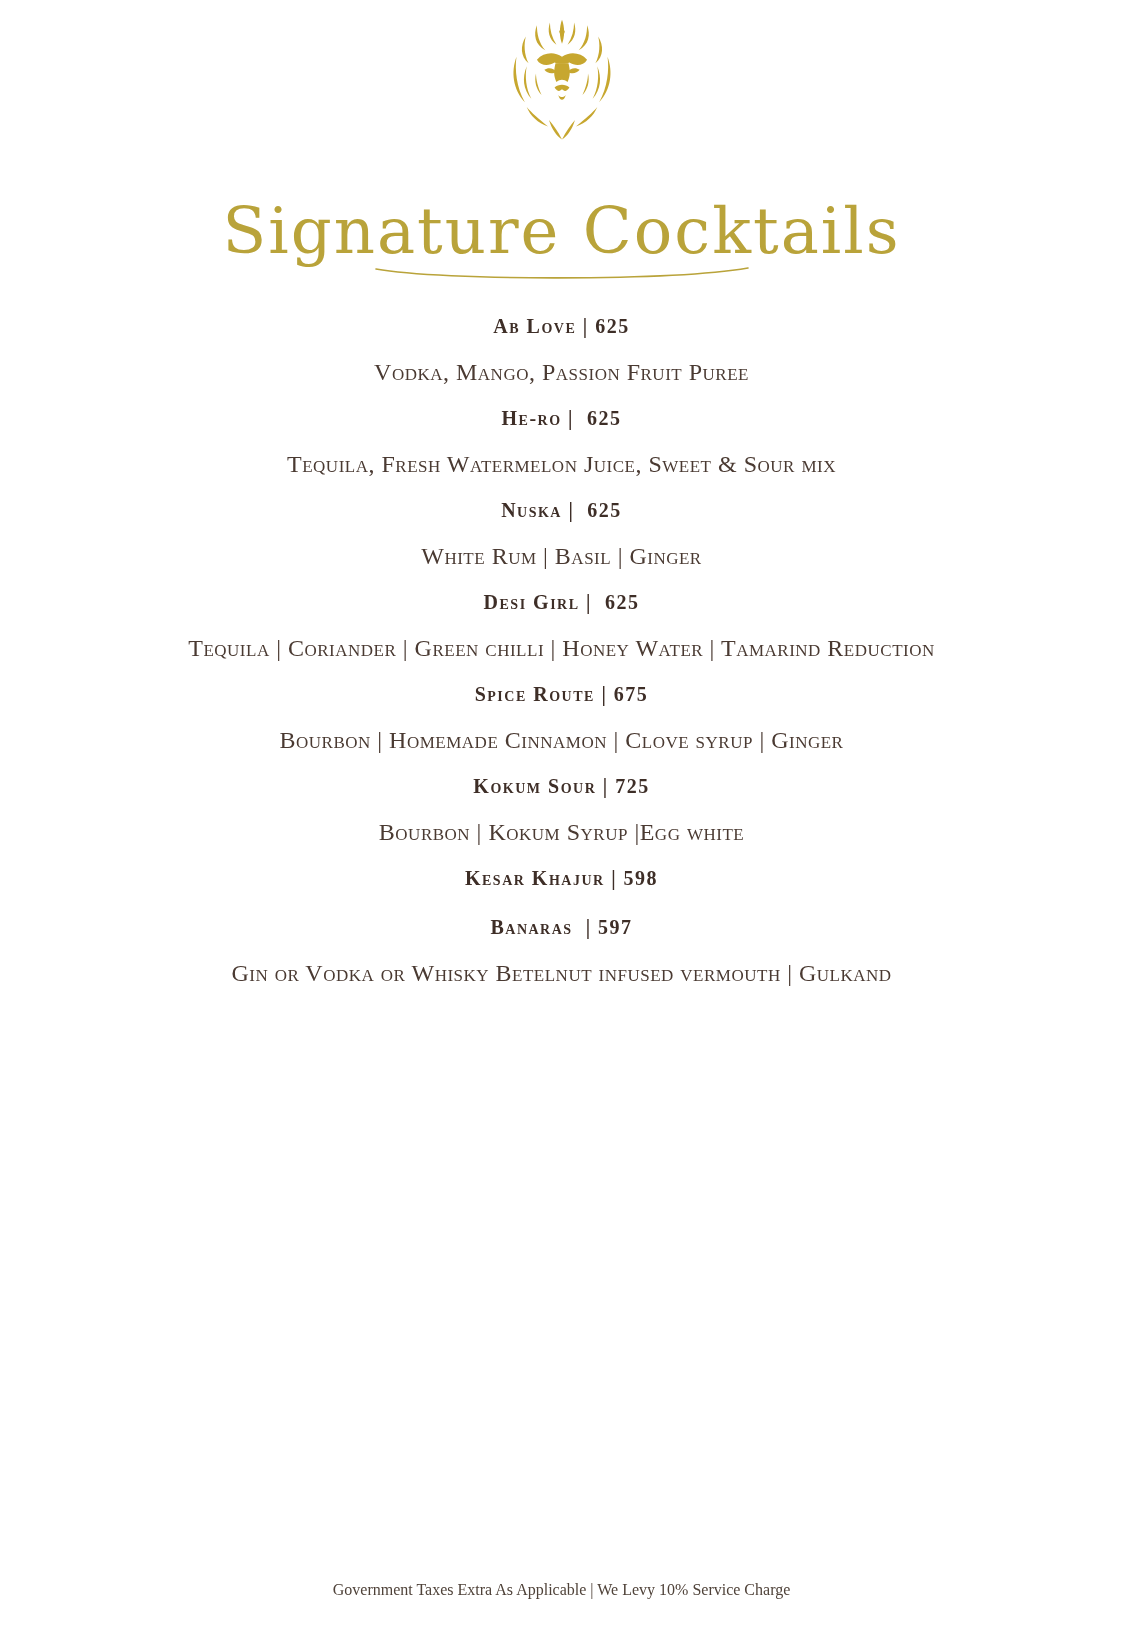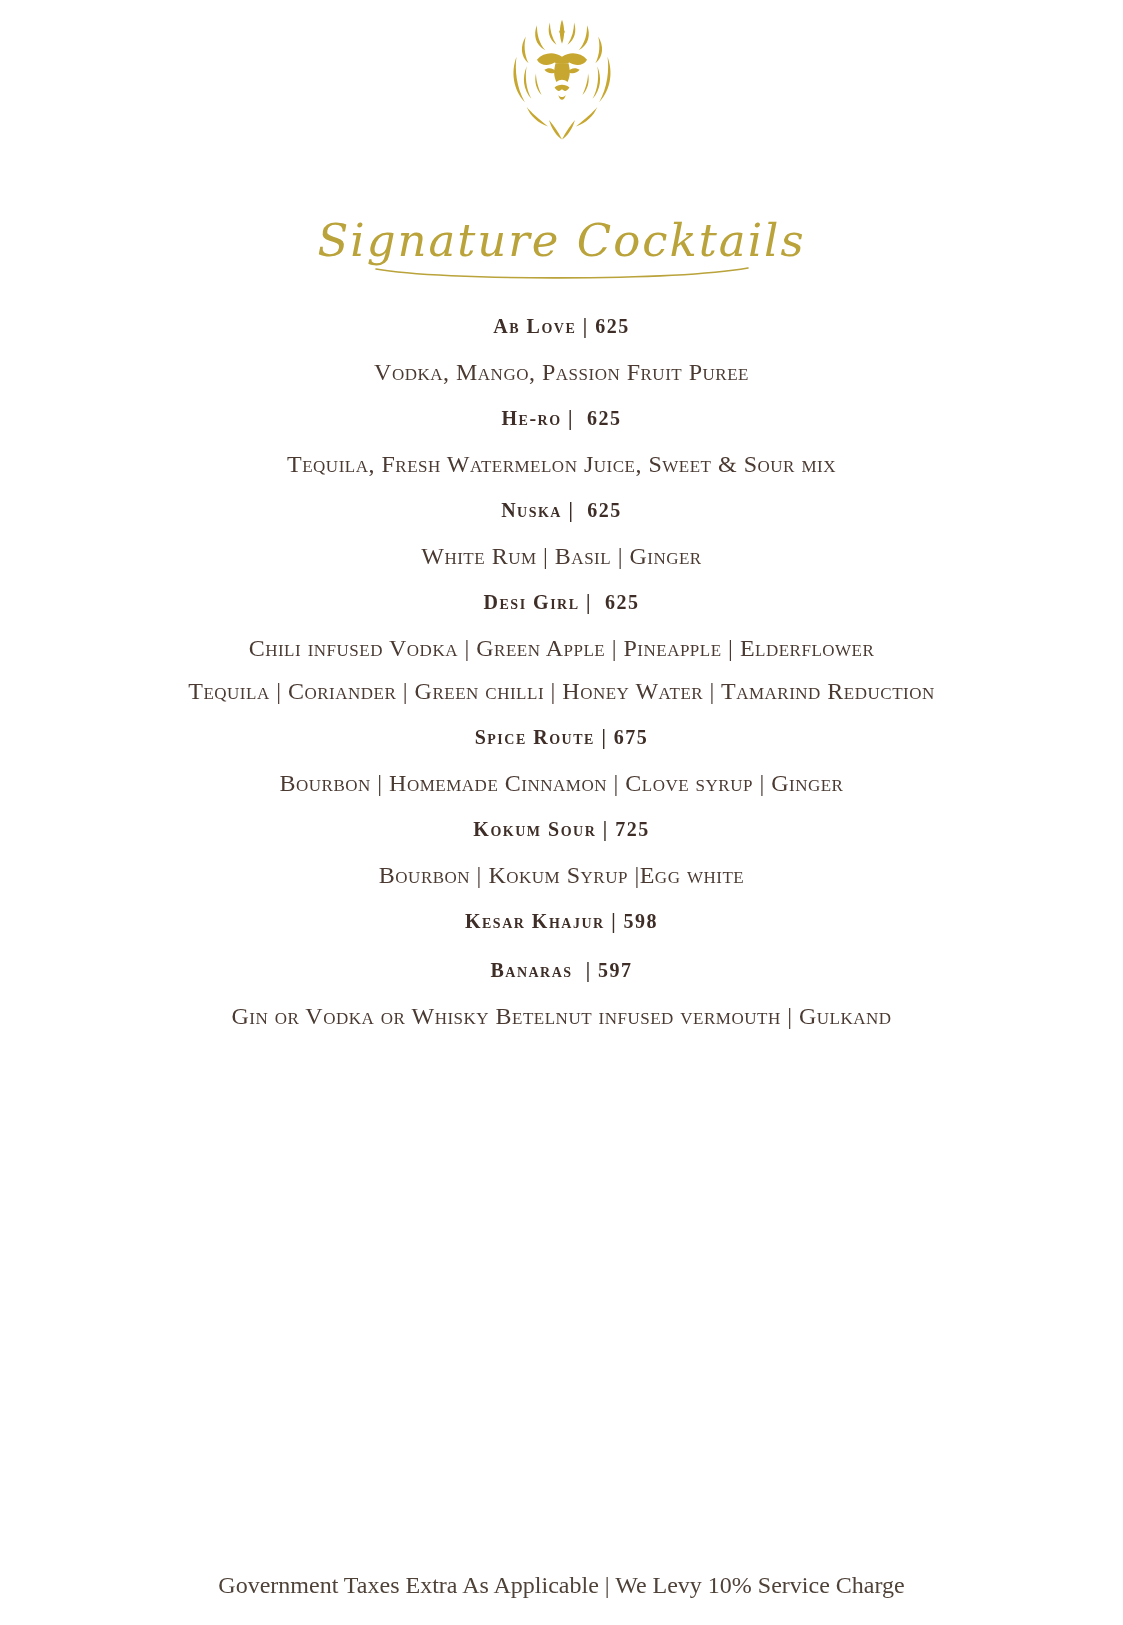--- a/index.html
+++ b/index.html
@@ -17,25 +17,24 @@
     width:1123px;height:1625px;
     margin:0 auto;
     background:var(--background);
     font-family:"Liberation Serif", serif;
     text-align:center;
     overflow:hidden;
   }
   .logo-wrap{padding-top:16px;}
   .logo-wrap svg{display:inline-block;}
   .title{
-    margin-top:66px;
+    margin-top:46px;
     font-family:"DejaVu Serif", serif;
-    font-style:italic;
     font-weight:400;
-    font-size:45px;
+    font-size:64px;
     line-height:1.1;
     letter-spacing:2px;
     color:var(--gold_title);
   }
   .flourish{display:block;margin:0 auto;}
   .menu{margin-top:30px;}
   .item-heading{
     font-size:20px;
     line-height:29px;
     font-weight:700;
@@ -51,21 +50,21 @@
     font-weight:400;
     font-variant:small-caps;
     letter-spacing:0.5px;
     color:var(--body_text);
     white-space:pre;
     margin-bottom:21px;
   }
   .footer{
     position:absolute;
     left:0;right:0;bottom:26px;
-    font-size:24px;
+    font-size:16px;
     color:var(--footer_text);
   }
 </style>
 </head>
 <body>
 
 <div class="page">
 
   <div class="logo-wrap">
     <svg width="122" height="130" viewBox="0 0 120 140" fill="currentColor" style="color:var(--gold_logo)" xmlns="http://www.w3.org/2000/svg">
@@ -120,21 +119,20 @@
     <div class="item-ingredients">Tequila, Fresh Watermelon Juice, Sweet &amp; Sour mix</div>
   </div>
 
   <div class="item">
     <div class="item-heading">Nuska |  625</div>
     <div class="item-ingredients">White Rum | Basil | Ginger</div>
   </div>
 
   <div class="item">
     <div class="item-heading">Desi Girl |  625</div>
-    <div class="item-ingredients">Chili infused Vodka | Green Apple | Pineapple | Elderflower</div>
   </div>
 
   <div class="item">
     <div class="item-ingredients">Tequila | Coriander | Green chilli | Honey Water | Tamarind Reduction</div>
   </div>
 
   <div class="item">
     <div class="item-heading">Spice Route | 675</div>
     <div class="item-ingredients">Bourbon | Homemade Cinnamon | Clove syrup | Ginger</div>
   </div>

